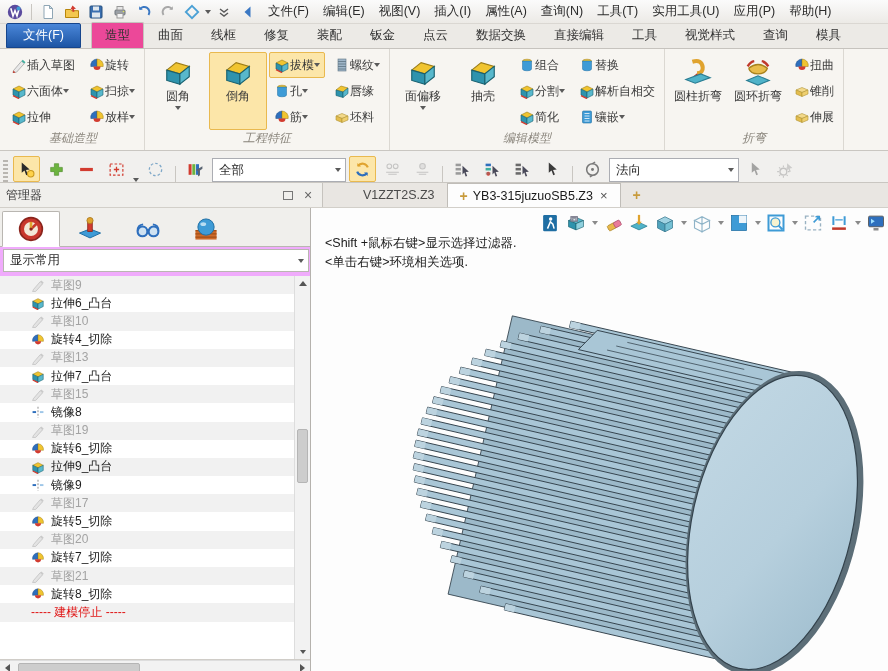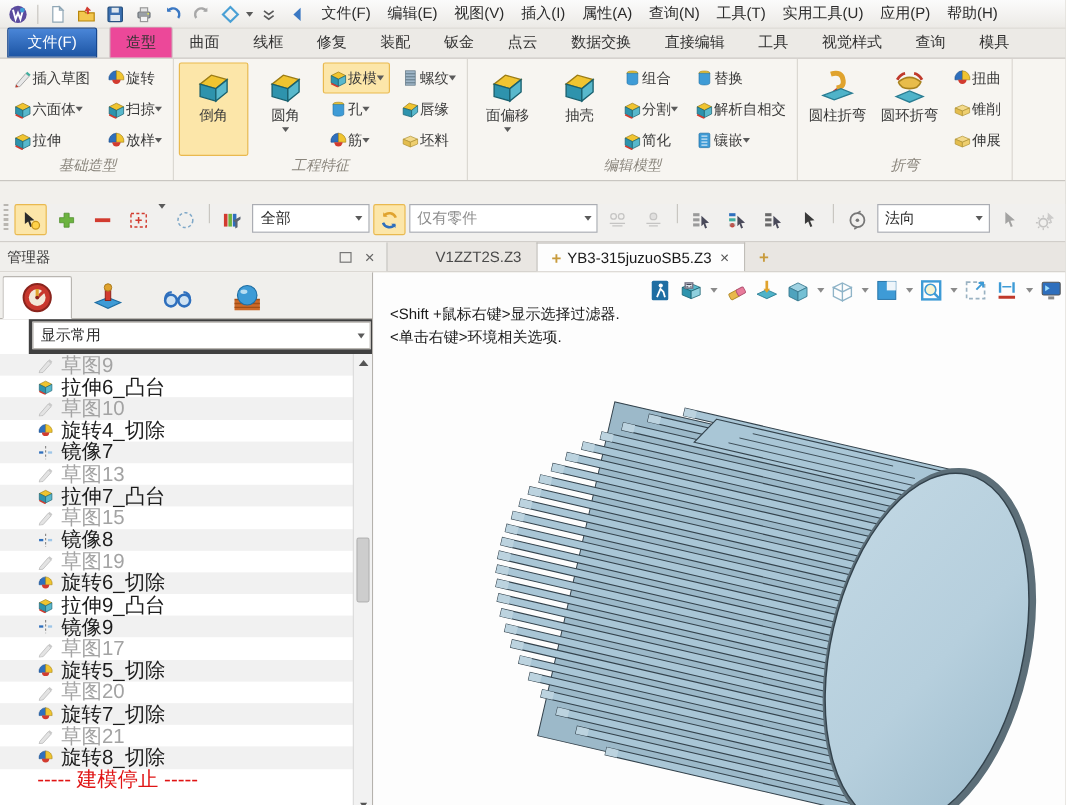--- a/index.html
+++ b/index.html
@@ -21,21 +21,21 @@
   .rgroup{display:flex;flex-direction:column;border-right:1px solid #dbd8d2;padding:3px 4px 0 4px;flex:none;}
   .rg-items{display:flex;align-items:stretch;gap:2px;height:78px;}
   .rg-label{height:18px;text-align:center;color:#8a857c;font-size:12px;line-height:16px;font-style:italic;}
   .rsmallgrid{display:grid;grid-template-rows:repeat(3,26px);grid-auto-flow:column;align-content:start;column-gap:4px;}
   .rsmall{display:flex;align-items:center;gap:0;padding:1px 4px;border:1px solid transparent;border-radius:2px;white-space:nowrap;}
   .rsmall .lbl{font-size:12px;color:#3a3a3a;}
   .rbig{width:52px;display:flex;flex-direction:column;align-items:center;justify-content:flex-start;gap:1px;padding:4px 2px 0 2px;border:1px solid transparent;border-radius:2px;}
   .rbig .lbl{font-size:12px;color:#3a3a3a;white-space:nowrap;}
   .hl{background:#fce6a9;border-color:#e9b94f;}
   
-  .selbar{height:31px;display:flex;align-items:flex-start;gap:3px;background:#f1f0ee;border-bottom:1px solid #c9c6c1;padding:0 3px;margin-top:19px;}
+  .selbar{height:31px;display:flex;align-items:flex-end;gap:3px;background:#f1f0ee;border-bottom:1px solid #c9c6c1;padding:0 3px;}
   .grip{width:5px;height:22px;background:repeating-linear-gradient(#b9b6b1 0 2px,transparent 2px 4px);margin-right:2px;}
   .sbtn{width:25px;height:24px;display:flex;align-items:center;justify-content:center;border:1px solid transparent;border-radius:2px;}
   .sbtn.hl{background:#fce6a9;border-color:#e9b94f;}
   .sbtn.dim{opacity:.42;}
   .combo{height:22px;background:#fff;border:1px solid #abadb3;display:flex;align-items:center;font-size:12.5px;}
   .combo .ctext{flex:1;padding:0 6px;white-space:nowrap;overflow:hidden;}
   .combo .carr{width:15px;height:100%;display:flex;align-items:center;justify-content:center;}
   
   .midbar{height:24px;display:flex;background:#e9e6e2;border-bottom:1px solid #d2cfc9;}
   .mgr-title{width:310px;display:flex;align-items:center;background:#f0efec;border-right:1px solid #c6c3be;padding:0 6px;}
@@ -46,27 +46,27 @@
   .dtab{display:flex;align-items:center;gap:5px;padding:0 12px;font-size:12.5px;color:#4a4a4a;}
   .dtab.active{background:#fdfdfd;border:1px solid #c0bdb8;border-bottom:none;color:#1a1a1a;}
   .goldplus{color:#c89b3c;font-weight:bold;font-size:14px;}
   .tclose{color:#555;font-size:13px;margin-left:2px;}
   
   .main{display:flex;height:467px;}
   .manager{width:310px;flex:none;display:flex;flex-direction:column;background:#fff;border-right:1px solid #b5b2ad;}
   .mgr-tabs{height:38px;display:flex;align-items:flex-end;background:#f0efec;border-bottom:1px solid #b9b6b1;padding-left:2px;gap:2px;}
   .mtab{width:56px;height:34px;display:flex;align-items:center;justify-content:center;}
   .mtab.active{background:#fff;border:1px solid #b9b6b1;border-bottom:1px solid #fff;margin-bottom:-1px;border-radius:2px 2px 0 0;}
-  .mgr-filter{height:25px;padding:2px 3px;background:#404040;margin-left:24px;}
+  .mgr-filter{height:25px;padding:2px 3px;background:#f0abfc;}
   .mgr-filter .combo{width:100%;height:21px;border-color:#b9b6b1;}
   .tree-wrap{flex:1;position:relative;overflow:hidden;border-bottom:1px solid #d0cdc8;}
   .tree{position:absolute;left:0;top:0;right:15px;bottom:0;}
   .trow{height:18.2px;display:flex;align-items:center;gap:6px;padding-left:31px;white-space:nowrap;}
   .trow:nth-child(odd){background:#f1f1f1;}
-  .trow .tl{font-size:17px;color:#1c1c1c;}
+  .trow .tl{font-size:12px;color:#1c1c1c;}
   .trow.dim .tl{color:#a3a3a3;}
   .trow.stop .tl{color:#e01414;}
   .vscroll{position:absolute;right:0;top:0;bottom:0;width:15px;background:#f2f2f2;border-left:1px solid #ddd;}
   .varr{height:15px;display:flex;align-items:center;justify-content:center;}
   .varr.down{position:absolute;bottom:0;left:0;right:0;}
   .vthumb{position:absolute;left:2px;right:2px;top:40%;height:52px;background:#cdcdcd;border:1px solid #b5b5b5;border-radius:2px;}
   .hscroll{height:14px;background:#f2f2f2;border-top:1px solid #ddd;position:relative;}
   .hthumb{position:absolute;left:18px;top:2px;width:120px;height:9px;background:#cdcdcd;border:1px solid #b5b5b5;border-radius:2px;}
   .harr{position:absolute;top:0;width:15px;height:100%;display:flex;align-items:center;justify-content:center;}
   
@@ -248,40 +248,40 @@
               </span>
               <span class="lbl">放样</span>
               <span class="dna"></span>
             </div>
           </div>
         </div>
         <div class="rg-label">基础造型</div>
       </div>
       <div class="rgroup">
         <div class="rg-items">
-          <div class="rbig hl">
-            <span class="ic">
-              <svg width="30" height="30" viewBox="0 0 16 16">
-                <path d="M2 7 L7 3 L14 5 L9 9 Z" fill="#f0c430" stroke="#9c7c14" stroke-width=".6"></path>
-                <path d="M2 7 L9 9 L9 14.5 L2 12.5 Z" fill="#2e93ad" stroke="#19606f" stroke-width=".6"></path>
-                <path d="M14 5 L9 9 L9 14.5 L14 10.5 Z" fill="#58b8cc" stroke="#19606f" stroke-width=".6"></path>
-              </svg>
-            </span>
-            <span class="lbl">倒角</span>
-          </div>
           <div class="rbig">
             <span class="ic">
               <svg width="30" height="30" viewBox="0 0 16 16">
                 <path d="M2 7 L7 3 L14 5 L9 9 Z" fill="#f0c430" stroke="#9c7c14" stroke-width=".6"></path>
                 <path d="M2 7 L9 9 L9 14.5 L2 12.5 Z" fill="#2e93ad" stroke="#19606f" stroke-width=".6"></path>
                 <path d="M14 5 L9 9 L9 14.5 L14 10.5 Z" fill="#58b8cc" stroke="#19606f" stroke-width=".6"></path>
               </svg>
             </span>
             <span class="lbl">圆角</span>
             <span class="dna"></span>
+          </div>
+          <div class="rbig hl">
+            <span class="ic">
+              <svg width="30" height="30" viewBox="0 0 16 16">
+                <path d="M2 7 L7 3 L14 5 L9 9 Z" fill="#f0c430" stroke="#9c7c14" stroke-width=".6"></path>
+                <path d="M2 7 L9 9 L9 14.5 L2 12.5 Z" fill="#2e93ad" stroke="#19606f" stroke-width=".6"></path>
+                <path d="M14 5 L9 9 L9 14.5 L14 10.5 Z" fill="#58b8cc" stroke="#19606f" stroke-width=".6"></path>
+              </svg>
+            </span>
+            <span class="lbl">倒角</span>
           </div>
           <div class="rsmallgrid">
             <div class="rsmall hl">
               <span class="ic">
                 <svg width="16" height="16" viewBox="0 0 16 16">
                   <path d="M2 6 L8 3 L14 6 L8 9 Z" fill="#f0c430" stroke="#9c7c14" stroke-width=".6"></path>
                   <path d="M2 6 L8 9 L8 15 L2 12 Z" fill="#2e93ad" stroke="#19606f" stroke-width=".6"></path>
                   <path d="M14 6 L8 9 L8 15 L14 12 Z" fill="#58b8cc" stroke="#19606f" stroke-width=".6"></path>
                   <path d="M2 12.6 l6 3 " stroke="#d23b2f" stroke-width="1.4"></path>
                 </svg>
@@ -539,26 +539,20 @@
         </span>
     </div>
     <span class="sbtn hl ic">
         <svg width="17" height="17" viewBox="0 0 16 16">
           <path d="M13 6 A5.3 5.3 0 0 0 3.8 4.6" stroke="#e0a32e" stroke-width="2" fill="none"></path>
           <path d="M3.2 1.8 v3.4 h3.4 z" fill="#e0a32e"></path>
           <path d="M3 10 A5.3 5.3 0 0 0 12.2 11.4" stroke="#2e6fbd" stroke-width="2" fill="none"></path>
           <path d="M12.8 14.2 v-3.4 h-3.4 z" fill="#2e6fbd"></path>
         </svg>
       </span>
-    <div class="combo" style="width:215px">
-      <span class="ctext" style="color:#8c8c8c">仅有零件</span>
-      <span class="carr">
-          <span class="dna"></span>
-        </span>
-    </div>
     <span class="sbtn dim ic">
         <svg width="17" height="17" viewBox="0 0 16 16">
           <circle cx="5" cy="5" r="2.2" fill="none" stroke="#8a8a8a"></circle>
           <circle cx="11" cy="5" r="2.2" fill="none" stroke="#8a8a8a"></circle>
           <path d="M2 10.5 h12 M4 12.5 h8" stroke="#8a8a8a"></path>
         </svg>
       </span>
     <span class="sbtn dim ic">
         <svg width="17" height="17" viewBox="0 0 16 16">
           <circle cx="8" cy="5" r="2.6" fill="#c9c9c9" stroke="#8a8a8a"></circle>
@@ -725,30 +719,20 @@
             </div>
             <div class="trow">
               <span class="ic">
                 <svg width="14" height="14" viewBox="0 0 16 16">
                   <path d="M8 2 A6.5 6.5 0 0 0 1.8 9.5 L8 9.5 Z" fill="#2e6fbd" stroke="#1d4c86" stroke-width=".5"></path>
                   <path d="M8 2 A6.5 6.5 0 0 1 14.2 9.5 L8 9.5 Z" fill="#f0c430" stroke="#9c7c14" stroke-width=".5"></path>
                   <path d="M4.5 9.5 a3.5 3.5 0 0 0 7 0 z" fill="#d23b2f"></path>
                 </svg>
               </span>
               <span class="tl">旋转4_切除</span>
-            </div>
-            <div class="trow">
-              <span class="ic">
-                <svg width="14" height="14" viewBox="0 0 16 16">
-                  <line x1="8" y1="2" x2="8" y2="14.5" stroke="#8a8a8a" stroke-dasharray="2.2 1.8" stroke-width="1.1"></line>
-                  <rect x="1.8" y="7" width="4" height="2.2" fill="#2e6fbd"></rect>
-                  <rect x="10.2" y="7" width="4" height="2.2" fill="#9ec6e8"></rect>
-                </svg>
-              </span>
-              <span class="tl">镜像7</span>
             </div>
             <div class="trow dim">
               <span class="ic">
                 <svg width="14" height="14" viewBox="0 0 16 16">
                   <path d="M2.5 13.5 L10.5 4.2 l2.8 2.4 L5.5 15.2 l-3.6 .6 z" fill="#e3e3e3" stroke="#b5b5b5" stroke-width=".7"></path>
                   <path d="M10.5 4.2 l2.8 2.4 1.2 -1.4 -2.8 -2.4 z" fill="#c9c9c9"></path>
                 </svg>
               </span>
               <span class="tl">草图13</span>
             </div>

